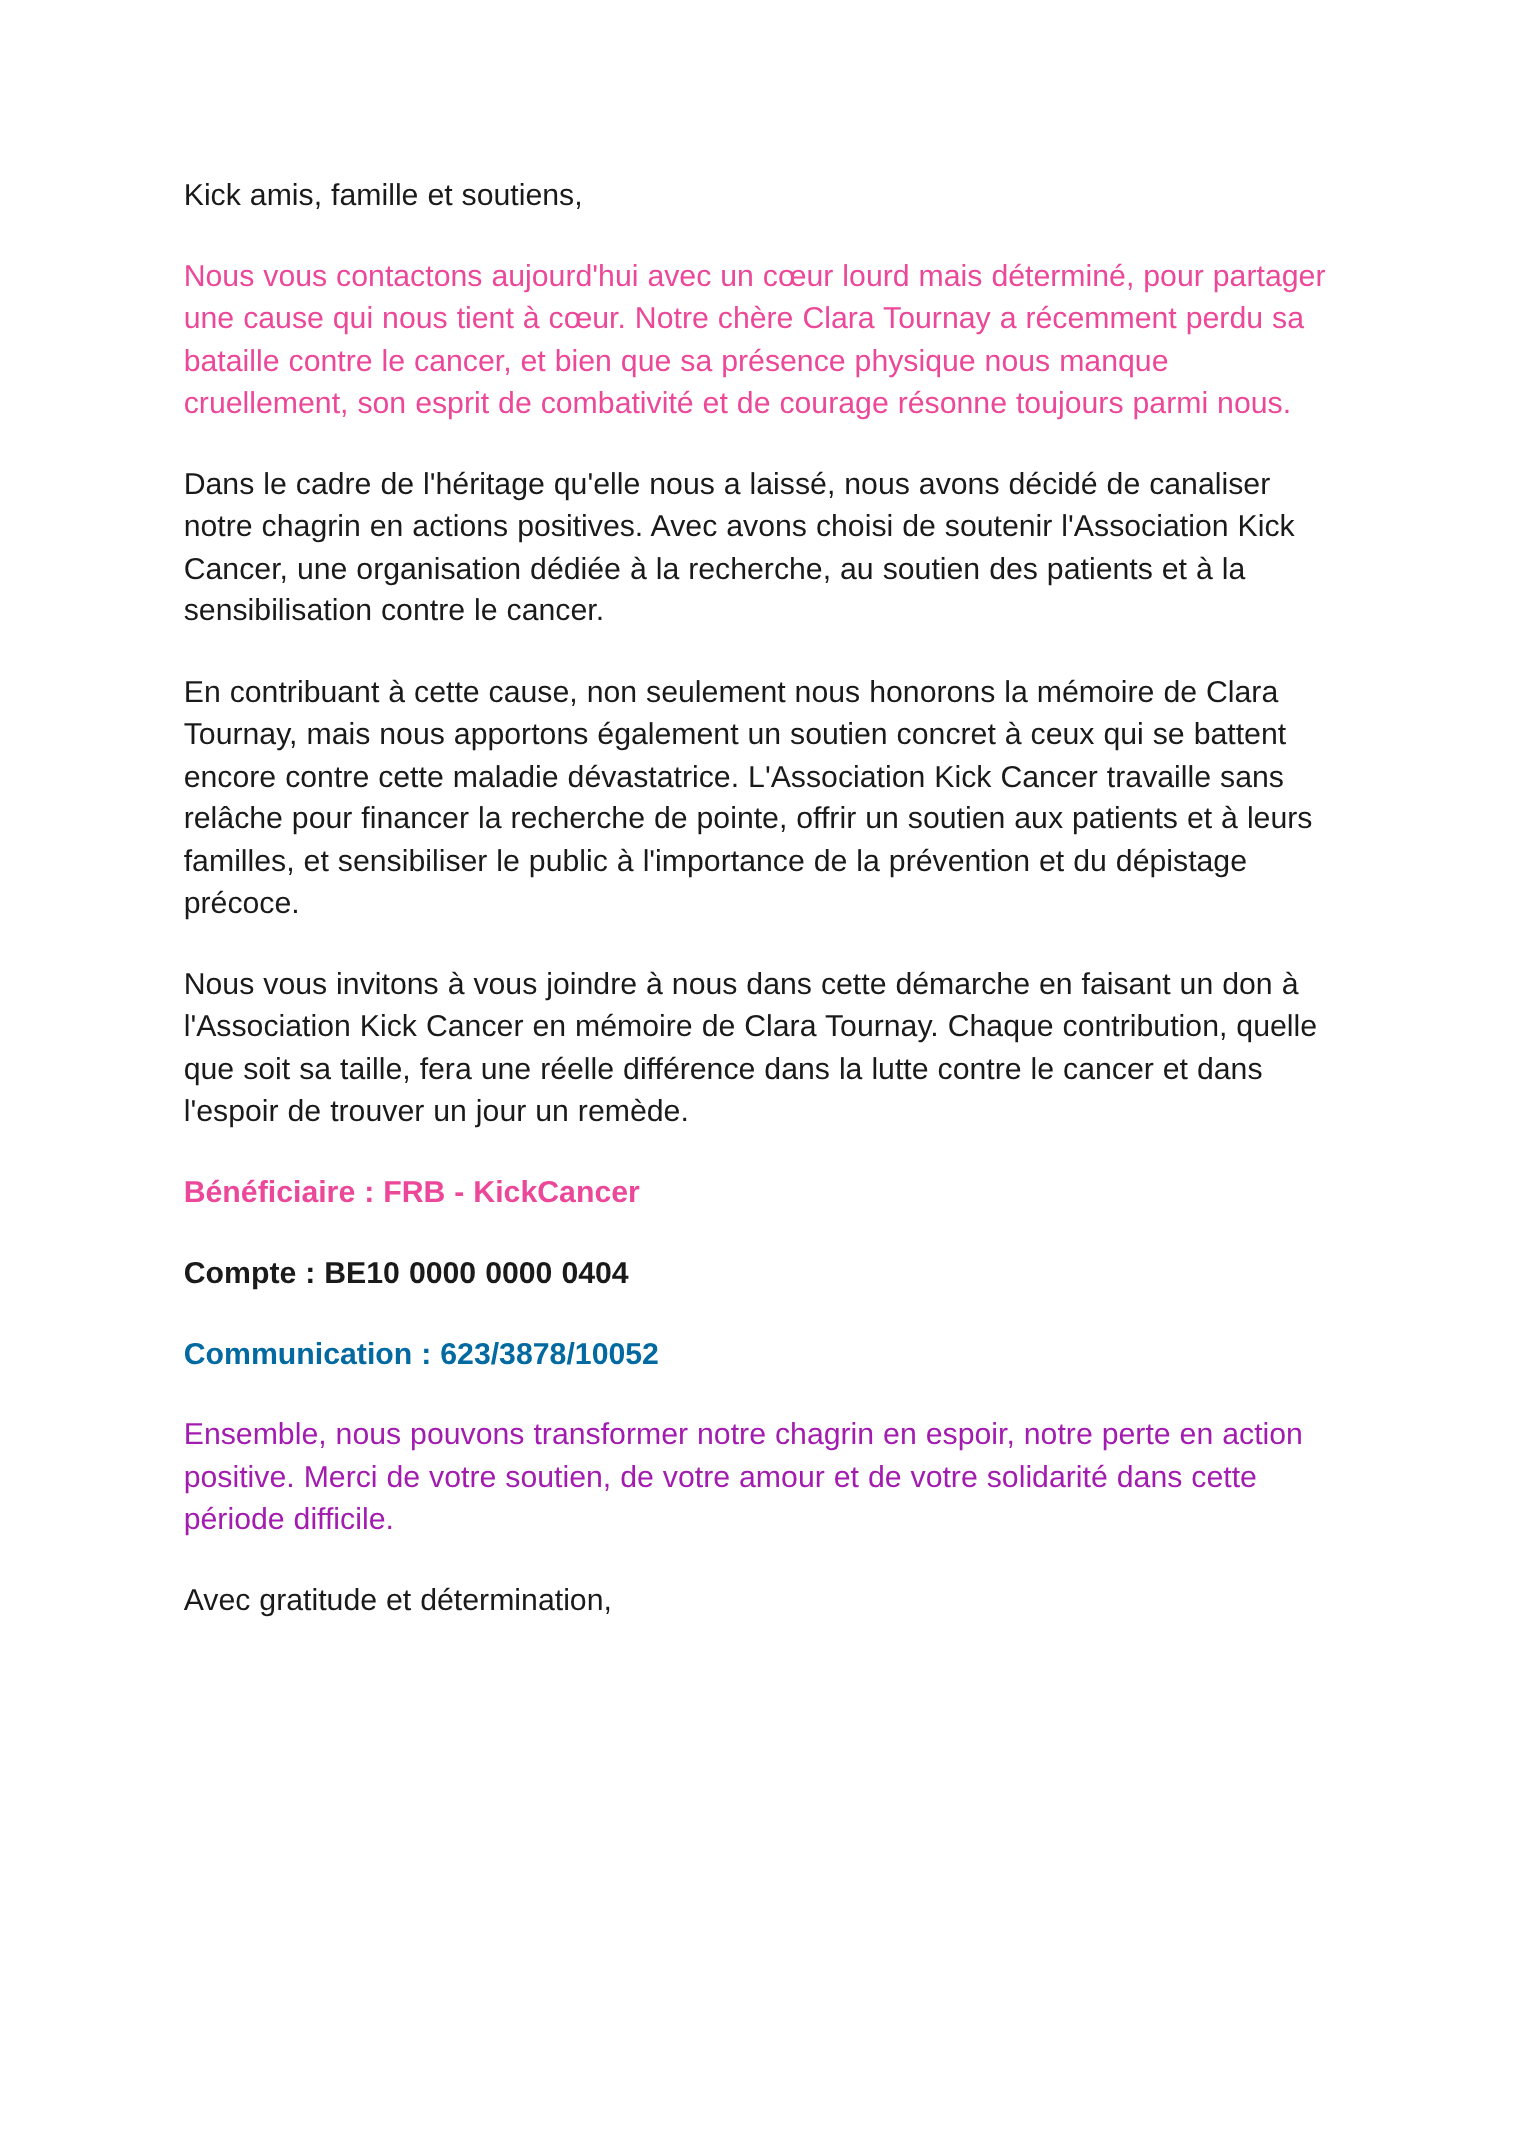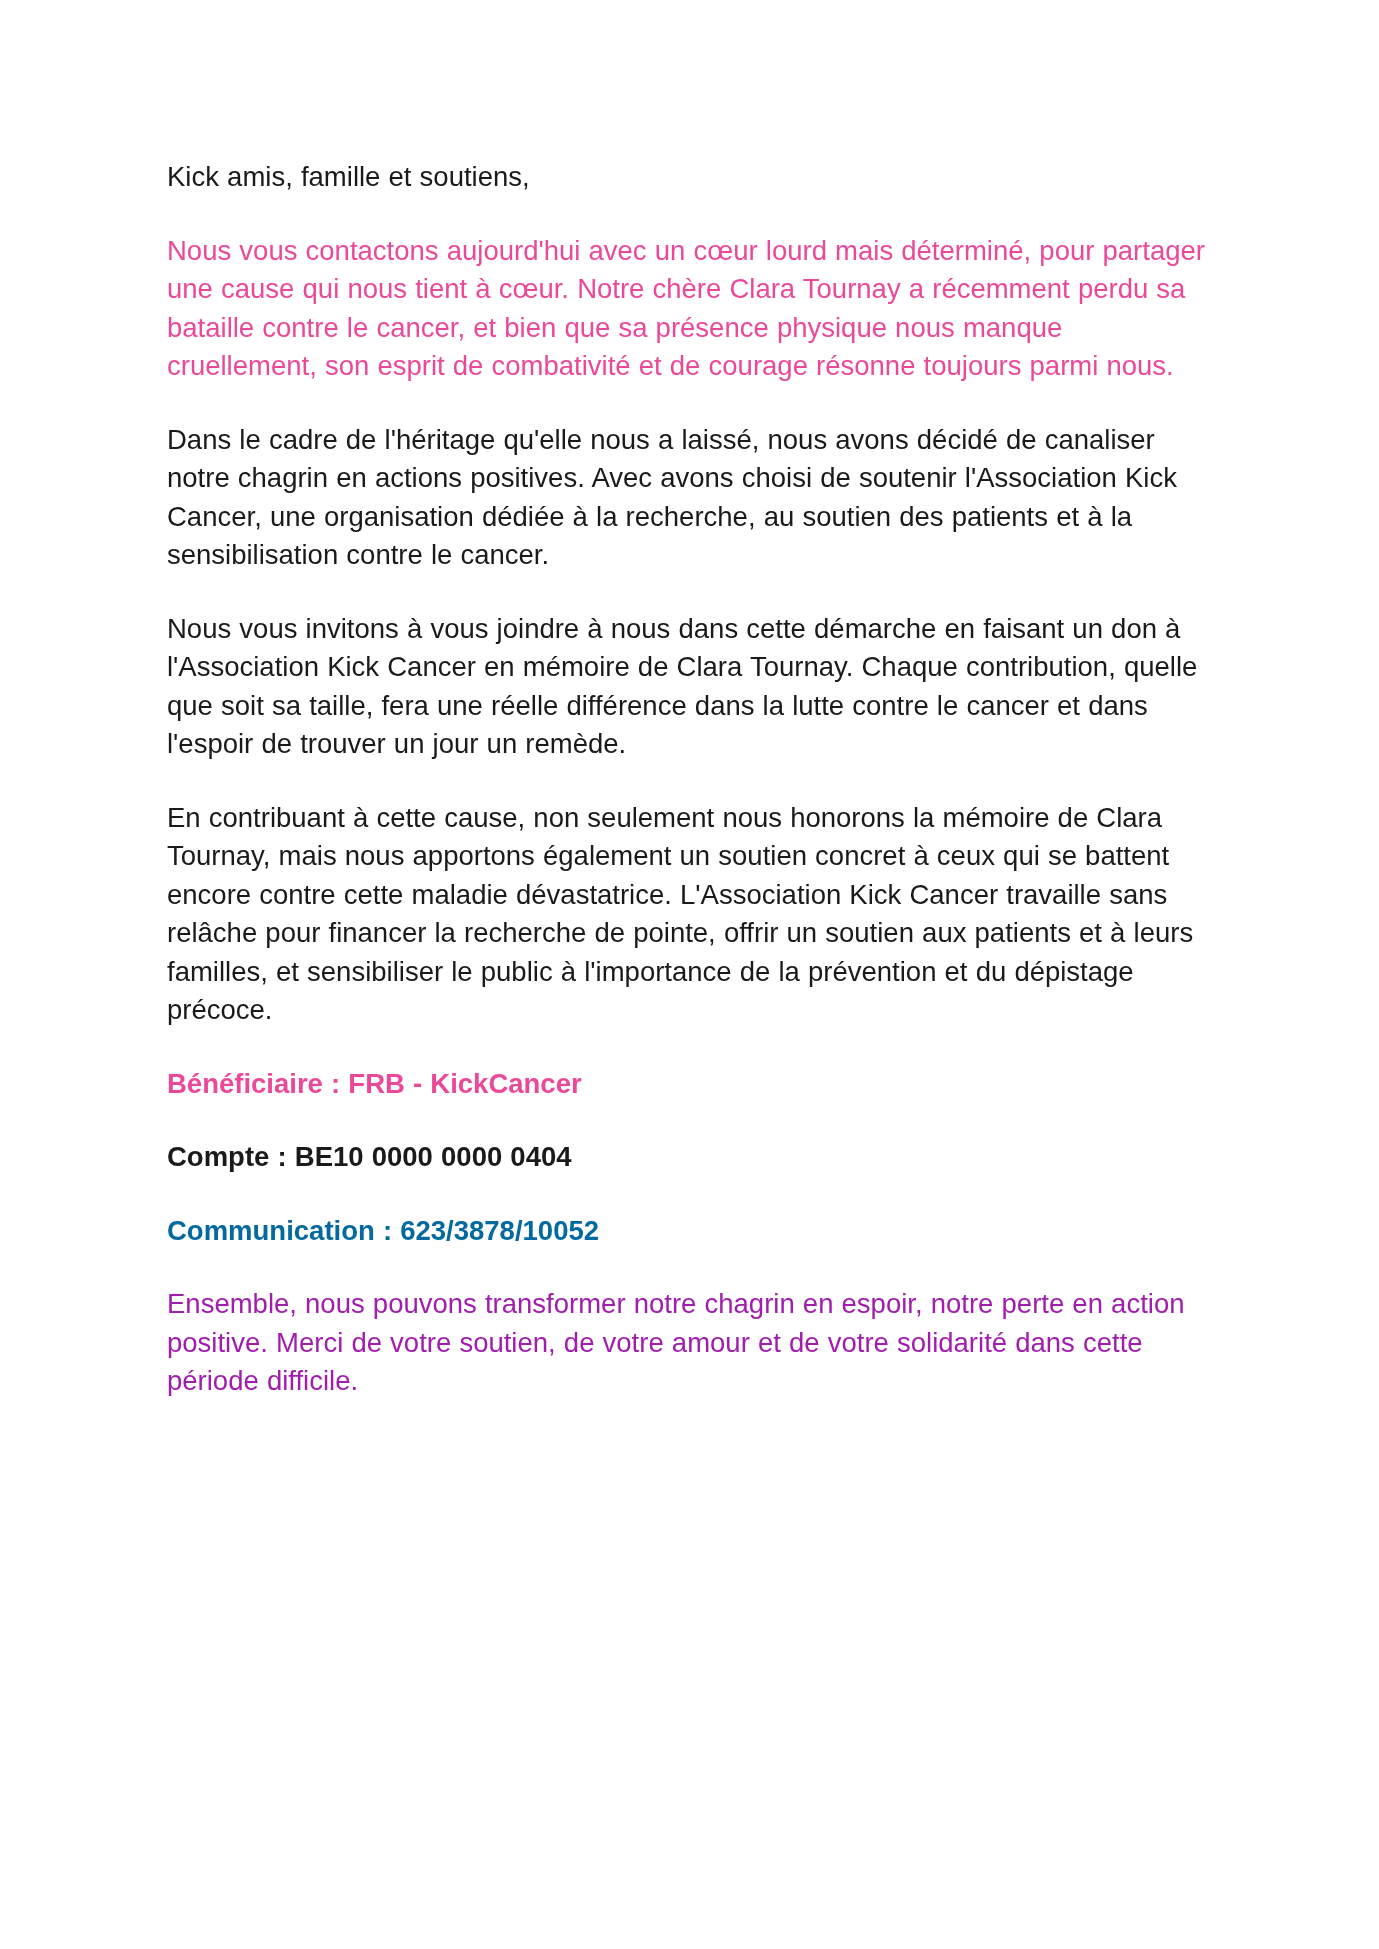--- a/index.html
+++ b/index.html
@@ -44,35 +44,36 @@
   <p class="para" style="color: #ec4899;">Nous vous contactons aujourd'hui avec un cœur lourd mais déterminé, pour partager
 une cause qui nous tient à cœur. Notre chère Clara Tournay a récemment perdu sa
 bataille contre le cancer, et bien que sa présence physique nous manque
 cruellement, son esprit de combativité et de courage résonne toujours parmi nous.</p>
 
   <p class="para" style="color: rgb(26, 26, 26);">Dans le cadre de l'héritage qu'elle nous a laissé, nous avons décidé de canaliser
 notre chagrin en actions positives. Avec avons choisi de soutenir l'Association Kick
 Cancer, une organisation dédiée à la recherche, au soutien des patients et à la
 sensibilisation contre le cancer.</p>
 
-  <p class="para" style="color: rgb(26, 26, 26);">Nous vous invitons à vous joindre à nous dans cette démarche en faisant un don à
-l'Association Kick Cancer en mémoire de Clara Tournay. Chaque contribution, quelle
-que soit sa taille, fera une réelle différence dans la lutte contre le cancer et dans
-l'espoir de trouver un jour un remède.</p>
-
   <p class="para" style="color: rgb(26, 26, 26);">En contribuant à cette cause, non seulement nous honorons la mémoire de Clara
 Tournay, mais nous apportons également un soutien concret à ceux qui se battent
 encore contre cette maladie dévastatrice. L'Association Kick Cancer travaille sans
 relâche pour financer la recherche de pointe, offrir un soutien aux patients et à leurs
 familles, et sensibiliser le public à l'importance de la prévention et du dépistage
 précoce.</p>
+
+  <p class="para" style="color: rgb(26, 26, 26);">Nous vous invitons à vous joindre à nous dans cette démarche en faisant un don à
+l'Association Kick Cancer en mémoire de Clara Tournay. Chaque contribution, quelle
+que soit sa taille, fera une réelle différence dans la lutte contre le cancer et dans
+l'espoir de trouver un jour un remède.</p>
 
   <p class="para bold" style="color: #ec4899;">Bénéficiaire : FRB - KickCancer</p>
 
   <p class="para bold" style="color: rgb(26, 26, 26);">Compte : BE10 0000 0000 0404</p>
 
   <p class="para bold" style="color: #0369a1;">Communication : 623/3878/10052</p>
 
   <p class="para" style="color: #a21caf;">Ensemble, nous pouvons transformer notre chagrin en espoir, notre perte en action
 positive. Merci de votre soutien, de votre amour et de votre solidarité dans cette
 période difficile.</p>
 
+  <p class="para" style="color: rgb(26, 26, 26);">Avec gratitude et détermination,</p>
 </main>
 
 </body></html>

